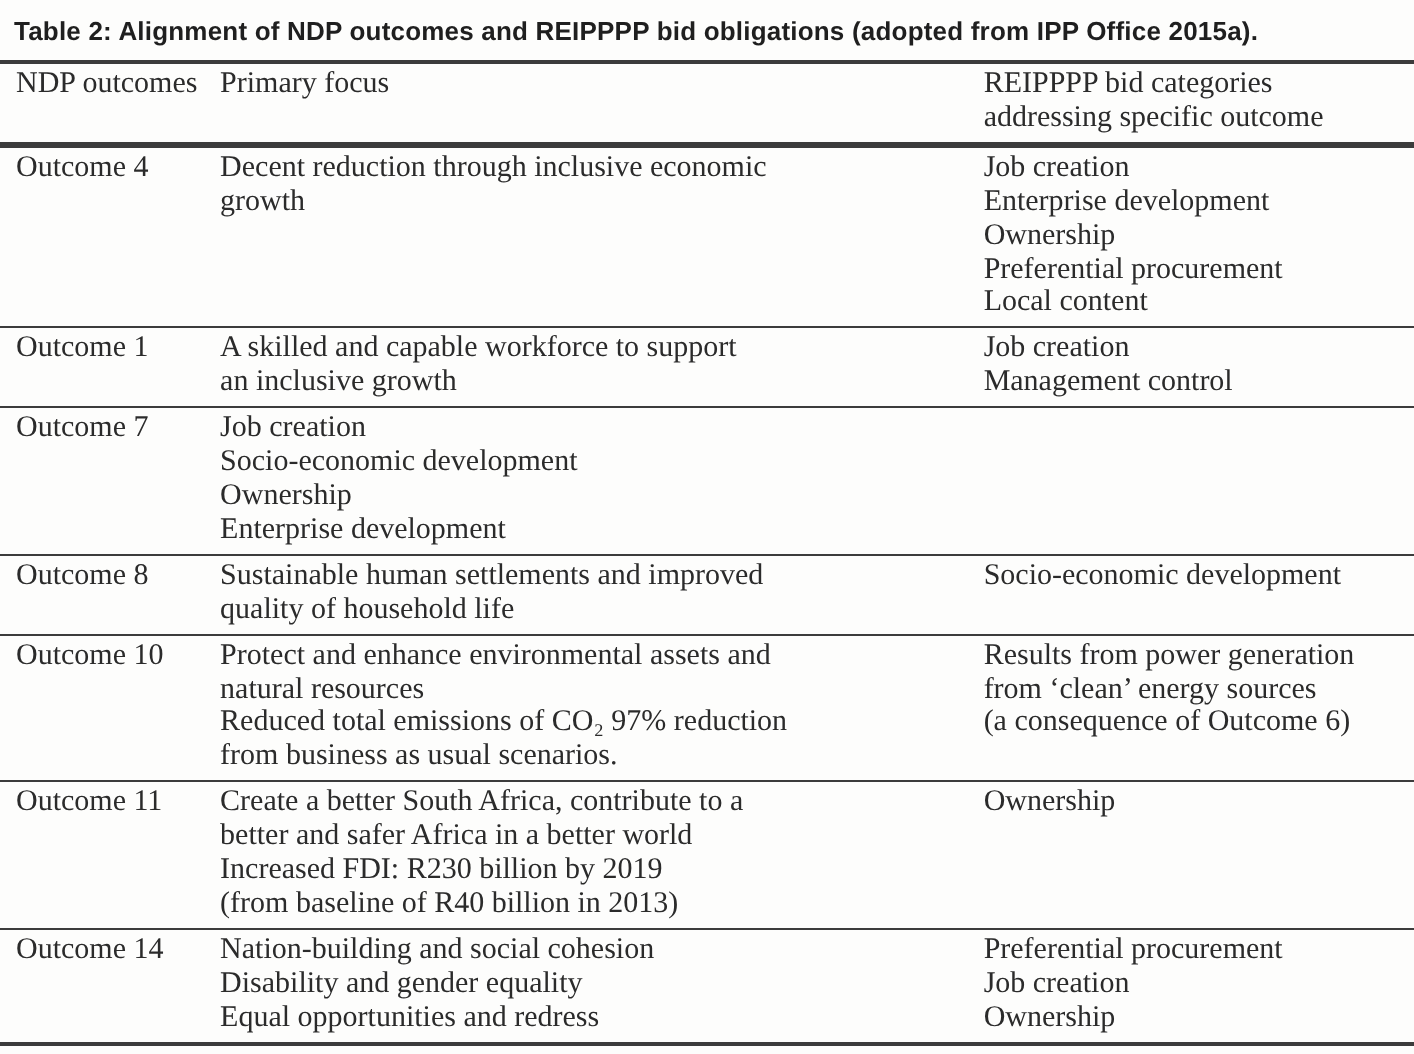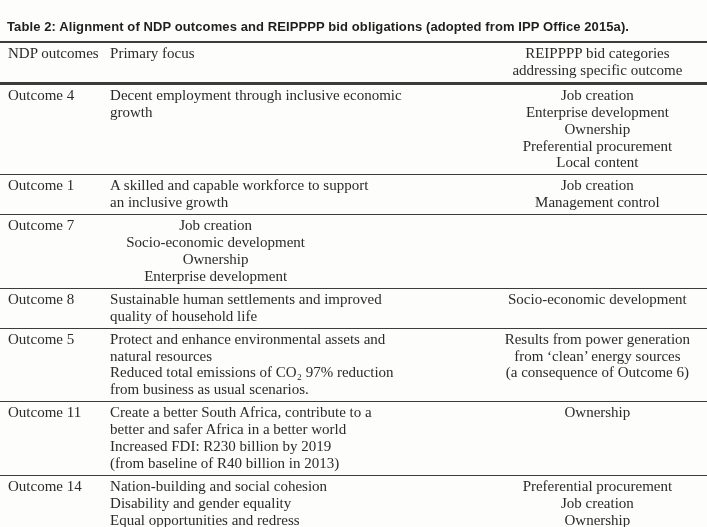--- a/index.html
+++ b/index.html
@@ -13,21 +13,21 @@
     width: 707px;
     height: 527px;
     background: #fdfdfc;
     overflow: hidden;
   }
   .table-title {
     font-family: "Liberation Sans", sans-serif;
     font-weight: bold;
     font-size: 13px;
     color: #1f1f1f;
-    padding: 19px 6px 7px 7px;
+    padding: 8px 6px 7px 7px;
     letter-spacing: 0.1px;
   }
   .ndp-table {
     width: 100%;
     border-top: 2.5px solid #3c3c3c;
     border-bottom: 2px solid #3c3c3c;
   }
   .t-row {
     display: flex;
     align-items: stretch;
@@ -48,42 +48,41 @@
     width: 15%;
     text-align: left;
     padding-left: 8px;
   }
   .col-focus {
     width: 54%;
     text-align: left;
   }
   .col-categories {
     width: 31%;
-    text-align: center;
   }
 </style>
 </head>
 <body>
 
 <div class="page">
 
   <div class="table-title">Table 2: Alignment of NDP outcomes and REIPPPP bid obligations (adopted from IPP Office 2015a).</div>
 
   <div class="ndp-table">
 
     <div class="t-row header-row">
       <div class="cell col-outcome">NDP outcomes</div>
       <div class="cell col-focus">Primary focus</div>
       <div class="cell col-categories">REIPPPP bid categories
 addressing specific outcome</div>
     </div>
 
     <div class="t-row">
       <div class="cell col-outcome">Outcome 4</div>
-      <div class="cell col-focus">Decent employment through inclusive economic
+      <div class="cell col-focus">Decent reduction through inclusive economic
 growth</div>
       <div class="cell col-categories">Job creation
 Enterprise development
 Ownership
 Preferential procurement
 Local content</div>
     </div>
 
     <div class="t-row">
       <div class="cell col-outcome">Outcome 1</div>
@@ -102,21 +101,21 @@
     </div>
 
     <div class="t-row">
       <div class="cell col-outcome">Outcome 8</div>
       <div class="cell col-focus">Sustainable human settlements and improved
 quality of household life</div>
       <div class="cell col-categories">Socio-economic development</div>
     </div>
 
     <div class="t-row">
-      <div class="cell col-outcome">Outcome 5</div>
+      <div class="cell col-outcome">Outcome 10</div>
       <div class="cell col-focus">Protect and enhance environmental assets and
 natural resources
 Reduced total emissions of CO₂ 97% reduction
 from business as usual scenarios.</div>
       <div class="cell col-categories">Results from power generation
 from ‘clean’ energy sources
 (a consequence of Outcome 6)</div>
     </div>
 
     <div class="t-row">

